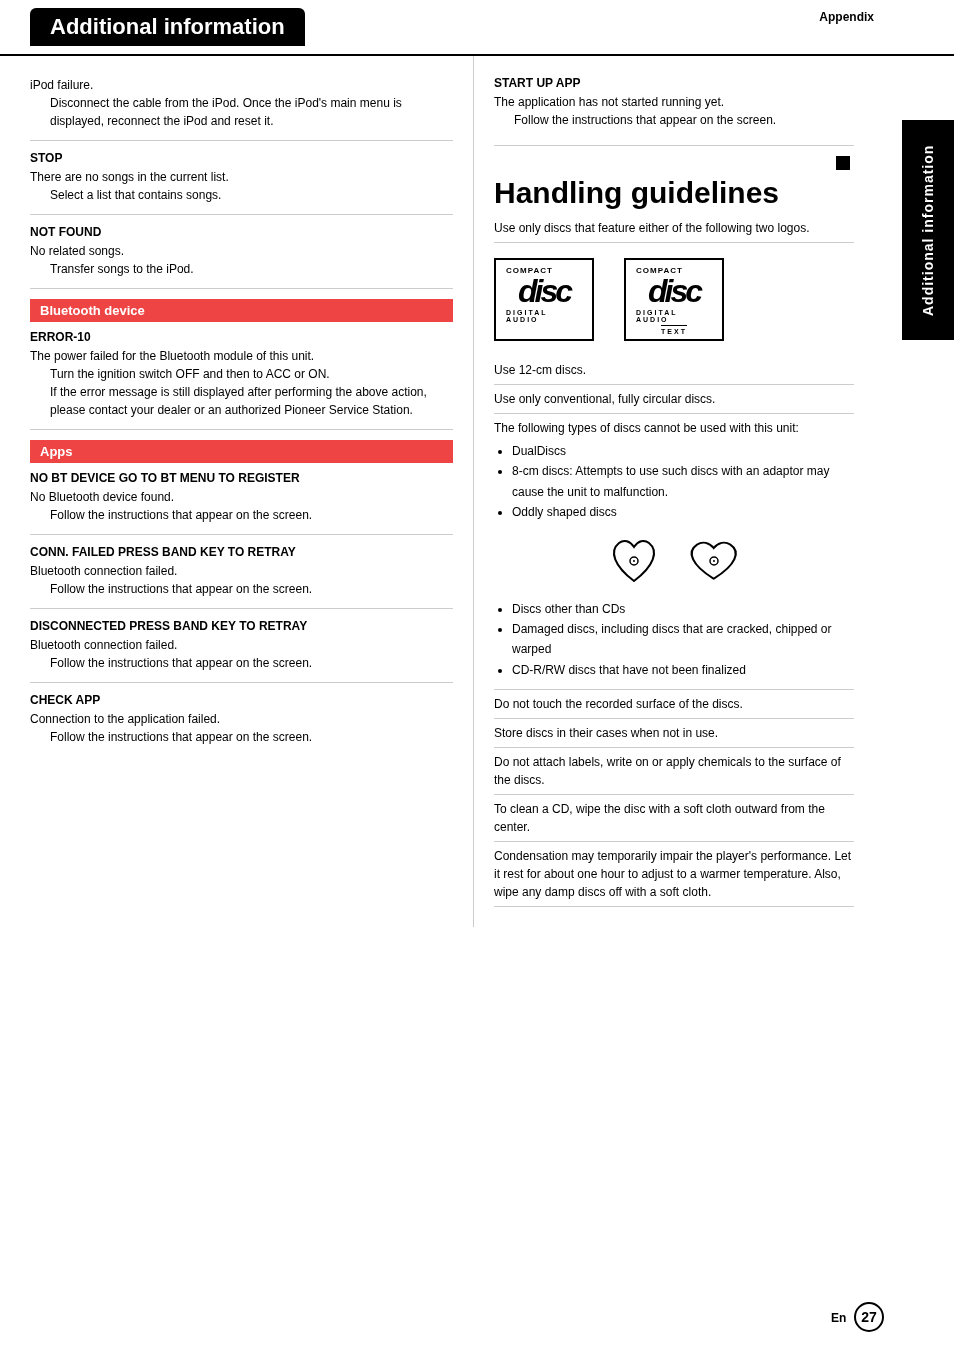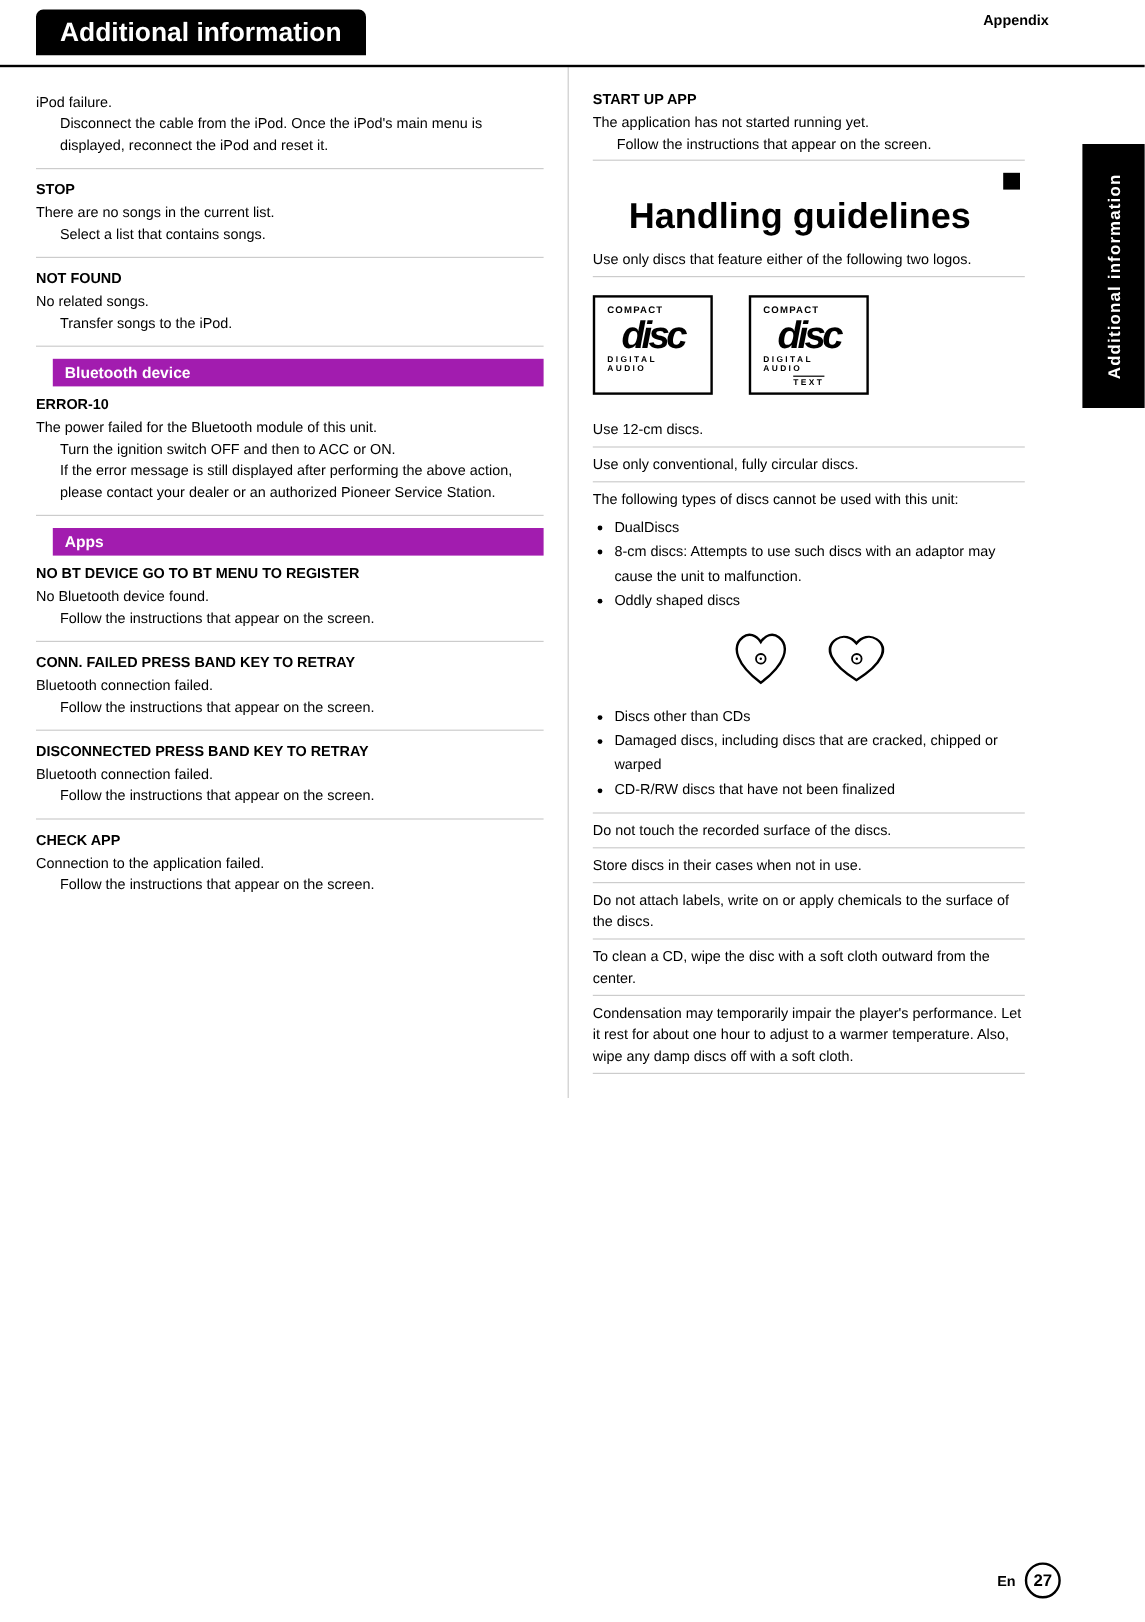--- a/index.html
+++ b/index.html
@@ -109,45 +109,43 @@
     }
 
     .indented {
       padding-left: 20px;
       font-size: 12px;
       line-height: 1.5;
     }
 
     
     .category-header {
-      background: #a21caf;
+      background: #ef4444;
       color: #fff;
       font-weight: bold;
       font-size: 13px;
       padding: 4px 10px;
       margin-bottom: 8px;
       margin-top: 4px;
-      margin-left: 14px;
     }
 
     
     .ipod-block {
       margin-bottom: 10px;
       padding-bottom: 10px;
       border-bottom: 1px solid #ccc;
       font-size: 12px;
     }
 
     
     .handling-title {
       font-size: 30px;
       font-weight: bold;
       margin-bottom: 4px;
       margin-top: 6px;
-      margin-left: 30px;
     }
     .handling-subtitle {
       font-size: 16px;
       font-weight: bold;
       border-bottom: 2px solid #000;
       padding-bottom: 4px;
       margin-bottom: 10px;
     }
 
     
@@ -256,21 +254,21 @@
     .small-square {
       display: inline-block;
       width: 14px;
       height: 14px;
       background: #000;
       vertical-align: middle;
       margin-right: 4px;
     }
 
     .start-up-section {
-      padding-bottom: 4px;
+      padding-bottom: 16px;
       border-bottom: 1px solid #ccc;
       margin-bottom: 10px;
     }
 
     .square-icon-row {
       display: flex;
       justify-content: flex-end;
       margin-bottom: 4px;
     }
   </style>

